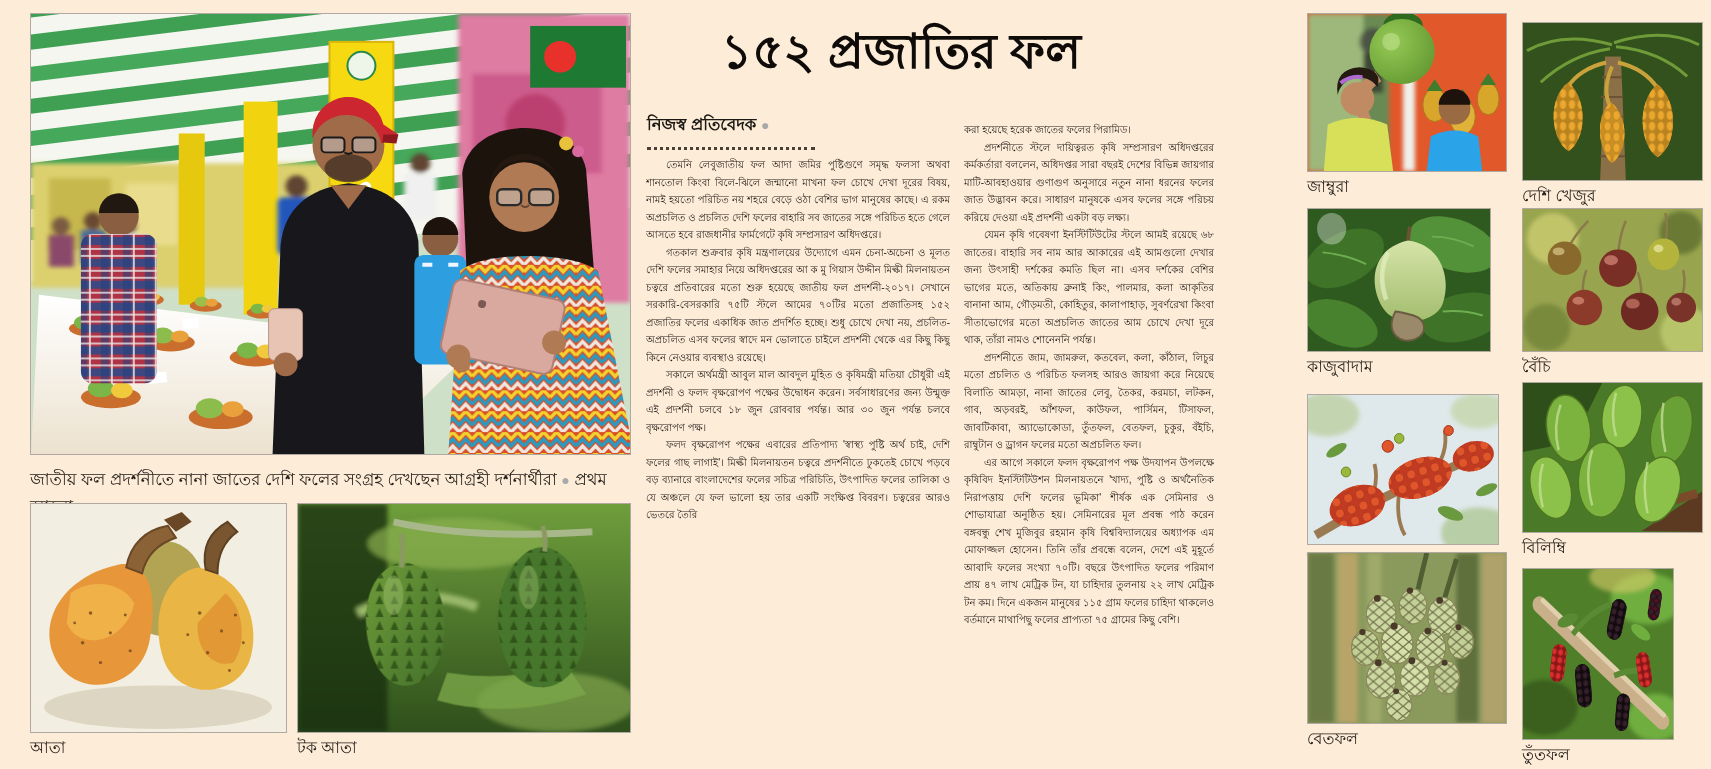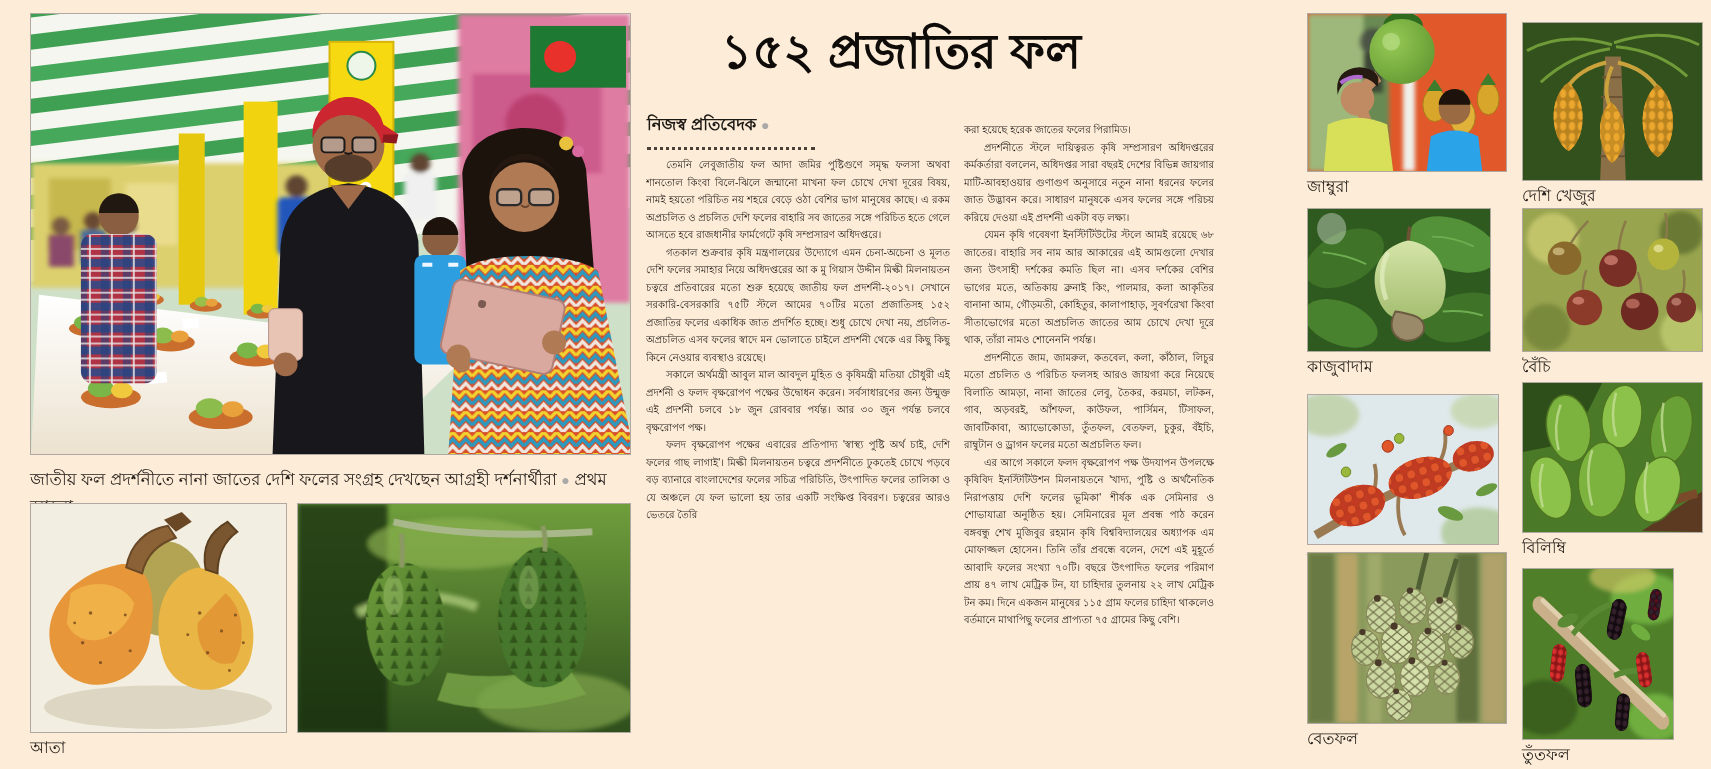--- a/index.html
+++ b/index.html
@@ -285,20 +285,21 @@
         <path d="M112,60 C140,66 152,104 146,142 C140,182 104,196 84,170 C64,144 62,92 84,70 C94,60 102,58 112,60 Z" fill="url(#sour)"></path>
         <path d="M112,60 C140,66 152,104 146,142 C140,182 104,196 84,170 C64,144 62,92 84,70 C94,60 102,58 112,60 Z" fill="url(#spikes)" opacity=".85"></path>
         <path d="M104,30 q2,18 0,34" stroke="#8a9a62" stroke-width="5" fill="none"></path>
         <path d="M252,44 C282,54 296,96 288,140 C280,186 238,198 216,170 C196,142 196,84 220,58 C230,46 240,42 252,44 Z" fill="#47772c"></path>
         <path d="M252,44 C282,54 296,96 288,140 C280,186 238,198 216,170 C196,142 196,84 220,58 C230,46 240,42 252,44 Z" fill="url(#spikes)" opacity=".9"></path>
         <path d="M246,22 q4,12 2,26" stroke="#8a9a62" stroke-width="5" fill="none"></path>
         <ellipse cx="96" cy="92" rx="10" ry="20" fill="#a8c878" opacity=".4"></ellipse>
         <ellipse cx="232" cy="84" rx="10" ry="22" fill="#a8c878" opacity=".35"></ellipse>
       </svg>
     </div>
+    <figcaption>টক আতা</figcaption>
   </figure>
 
   <h1 class="headline">১৫২ প্রজাতির ফল</h1>
 
   <div class="byline">
     <span>নিজস্ব প্রতিবেদক</span>
     <span class="dot">●</span>
   </div>
   <div class="divider"></div>
 

